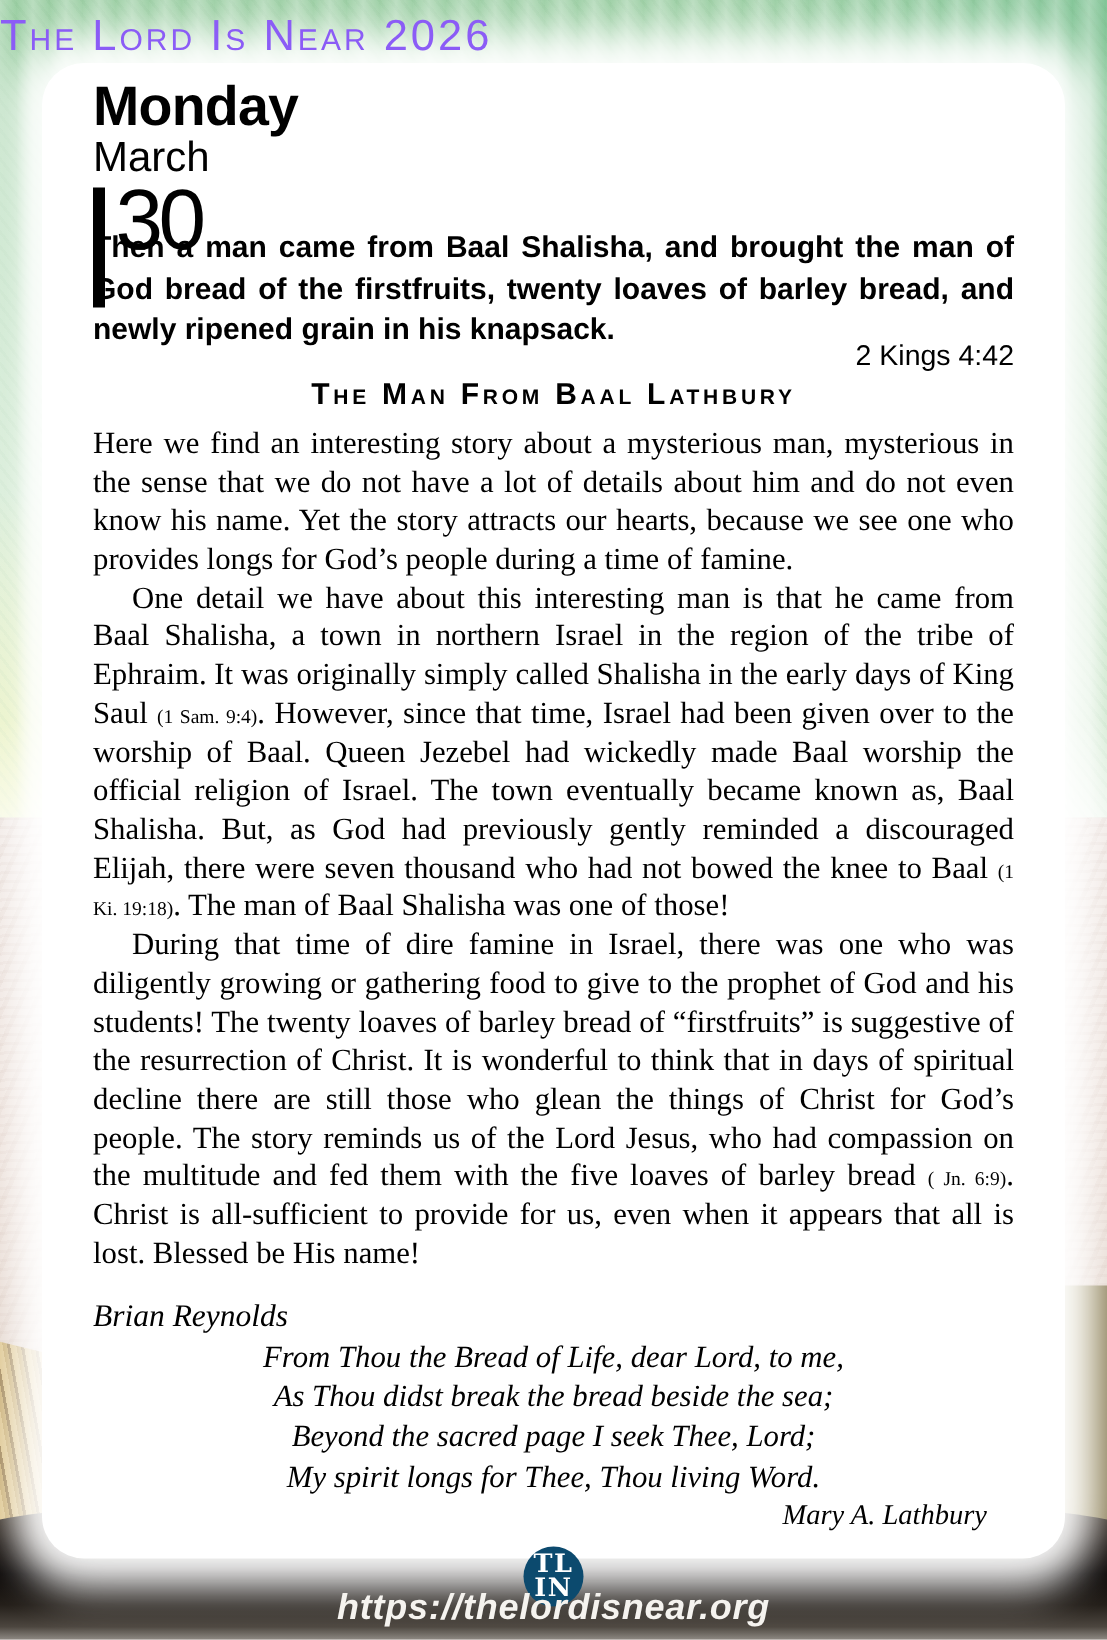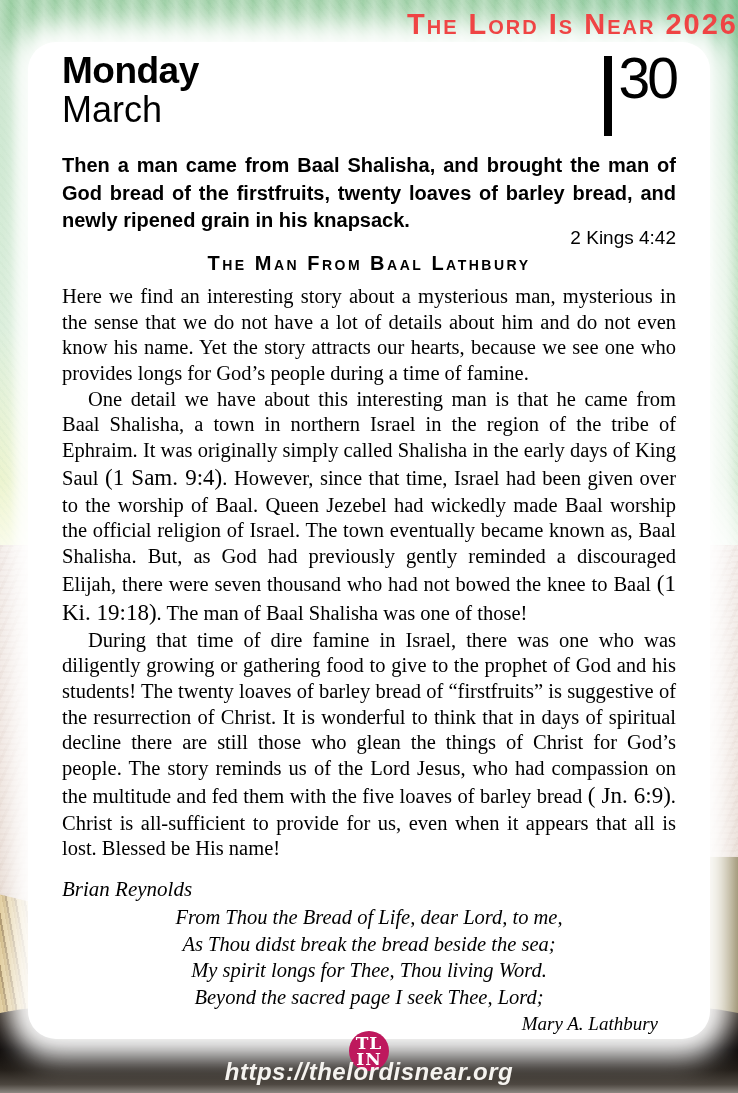--- a/index.html
+++ b/index.html
@@ -47,59 +47,59 @@
     background:linear-gradient(180deg,rgba(40,30,22,0) 0%,#2a2118 14%,#150f0b 34%,#0b0807 52%,#241f1a 72%,#4c463f 86%,#8b8680 94%,#716c66 100%);
   }
   
   .panel{
     position:absolute;left:28px;right:28px;top:42px;bottom:54px;
     background:#fff;border-radius:28px;
     box-shadow:0 0 26px 20px rgba(255,255,255,.97);
   }
   
   .masthead{
-    position:absolute;top:8px;left:0;right:0;text-align:right;
-    font-size:29px;font-weight:bold;letter-spacing:2px;
-    font-variant:small-caps;color:#ef4444;
+    position:absolute;top:8px;left:0;right:0;text-align:left;
+    font-size:29px;font-weight:normal;letter-spacing:2px;
+    font-variant:small-caps;color:#8b5cf6;
   }
   
   .content{position:absolute;left:62px;right:62px;top:52px;color:#000;}
-  .date-row{display:flex;justify-content:space-between;align-items:flex-start;height:86px;}
+  .date-row{display:flex;justify-content:space-between;align-items:flex-start;height:86px;flex-direction:column;}
   .weekday{font-size:37px;font-weight:bold;line-height:1.0;letter-spacing:-.5px;}
-  .month{font-size:36px;line-height:1.15;}
+  .month{font-size:28px;line-height:1.15;}
   .day-box{display:flex;align-items:flex-start;}
   .day-bar{width:8px;height:80px;background:#000;margin-right:7px;margin-top:4px;}
   .day-num{font-size:57px;font-weight:normal;line-height:.92;letter-spacing:-3px;}
   .verse{
     margin:14px 0 0;font-size:20px;font-weight:bold;line-height:1.38;
     text-align:justify;
   }
   .verse-ref{float:right;font-weight:normal;font-size:19px;margin-top:18px;}
   .article-title{
     clear:both;margin:17px 0 9px;text-align:center;
     font-size:20px;font-weight:bold;letter-spacing:2.5px;font-variant:small-caps;
   }
   .article-body{font-family:"Liberation Serif",serif;font-size:20.5px;line-height:1.255;}
   .para{margin:0;text-align:justify;}
   .para.indent{text-indent:26px;}
-  .scripture-ref{font-size:23px;}
+  .scripture-ref{font-size:13px;}
   .author{
     font-family:"Liberation Serif",serif;font-style:italic;font-size:21px;
     text-align:left;margin-top:15px;padding-right:6px;
   }
   .poem{font-family:"Liberation Serif",serif;font-style:italic;font-size:20.5px;
     text-align:center;line-height:1.3;margin-top:2px;}
   .poem-author{
     font-family:"Liberation Serif",serif;font-style:italic;font-size:19px;
     text-align:right;margin-top:2px;padding-right:18px;
   }
   
   .logo{
     position:absolute;left:50%;bottom:22px;transform:translateX(-50%);
-    width:40px;height:40px;border-radius:50%;background:#be185d;
+    width:40px;height:40px;border-radius:50%;background:#0c4a6e;
     display:flex;align-items:center;justify-content:center;
   }
   .logo-text{
     font-family:"DejaVu Serif",serif;font-weight:bold;color:#fff;
     font-size:17px;line-height:.95;text-align:center;letter-spacing:1px;
   }
   .url-bar{
     position:absolute;left:0;right:0;bottom:7px;text-align:center;font-style:italic;
   }
   .url-link{
@@ -142,22 +142,22 @@
       <p class="para"><span>Here we find an interesting story about a mysterious man, mysterious in the sense that we do not have a lot of details about him and do not even know his name. Yet the story attracts our hearts, because we see one who provides longs for God’s people during a time of famine.</span></p>
       <p class="para indent"><span>One detail we have about this interesting man is that he came from Baal Shalisha, a town in northern Israel in the region of the tribe of Ephraim. It was originally simply called Shalisha in the early days of King Saul </span><span class="scripture-ref">(1 Sam. 9:4)</span><span>. However, since that time, Israel had been given over to the worship of Baal. Queen Jezebel had wickedly made Baal worship the official religion of Israel. The town eventually became known as, Baal Shalisha. But, as God had previously gently reminded a discouraged Elijah, there were seven thousand who had not bowed the knee to Baal </span><span class="scripture-ref">(1 Ki. 19:18)</span><span>. The man of Baal Shalisha was one of those!</span></p>
       <p class="para indent"><span>During that time of dire famine in Israel, there was one who was diligently growing or gathering food to give to the prophet of God and his students! The twenty loaves of barley bread of “firstfruits” is suggestive of the resurrection of Christ. It is wonderful to think that in days of spiritual decline there are still those who glean the things of Christ for God’s people. The story reminds us of the Lord Jesus, who had compassion on the multitude and fed them with the five loaves of barley bread </span><span class="scripture-ref">( Jn. 6:9)</span><span>. Christ is all-sufficient to provide for us, even when it appears that all is lost. Blessed be His name!</span></p>
     </div>
 
   <div class="author">Brian Reynolds</div>
 
   <div class="poem">
       <div class="poem-line">From Thou the Bread of Life, dear Lord, to me,</div>
       <div class="poem-line">As Thou didst break the bread beside the sea;</div>
+      <div class="poem-line">Beyond the sacred page I seek Thee, Lord;</div>
       <div class="poem-line">My spirit longs for Thee, Thou living Word.</div>
-      <div class="poem-line">Beyond the sacred page I seek Thee, Lord;</div>
     </div>
 
   <div class="poem-author">Mary A. Lathbury</div>
 
 </div>
 
 <div class="logo">
   <div class="logo-text">
     <div>TL</div>
     <div>IN</div>

